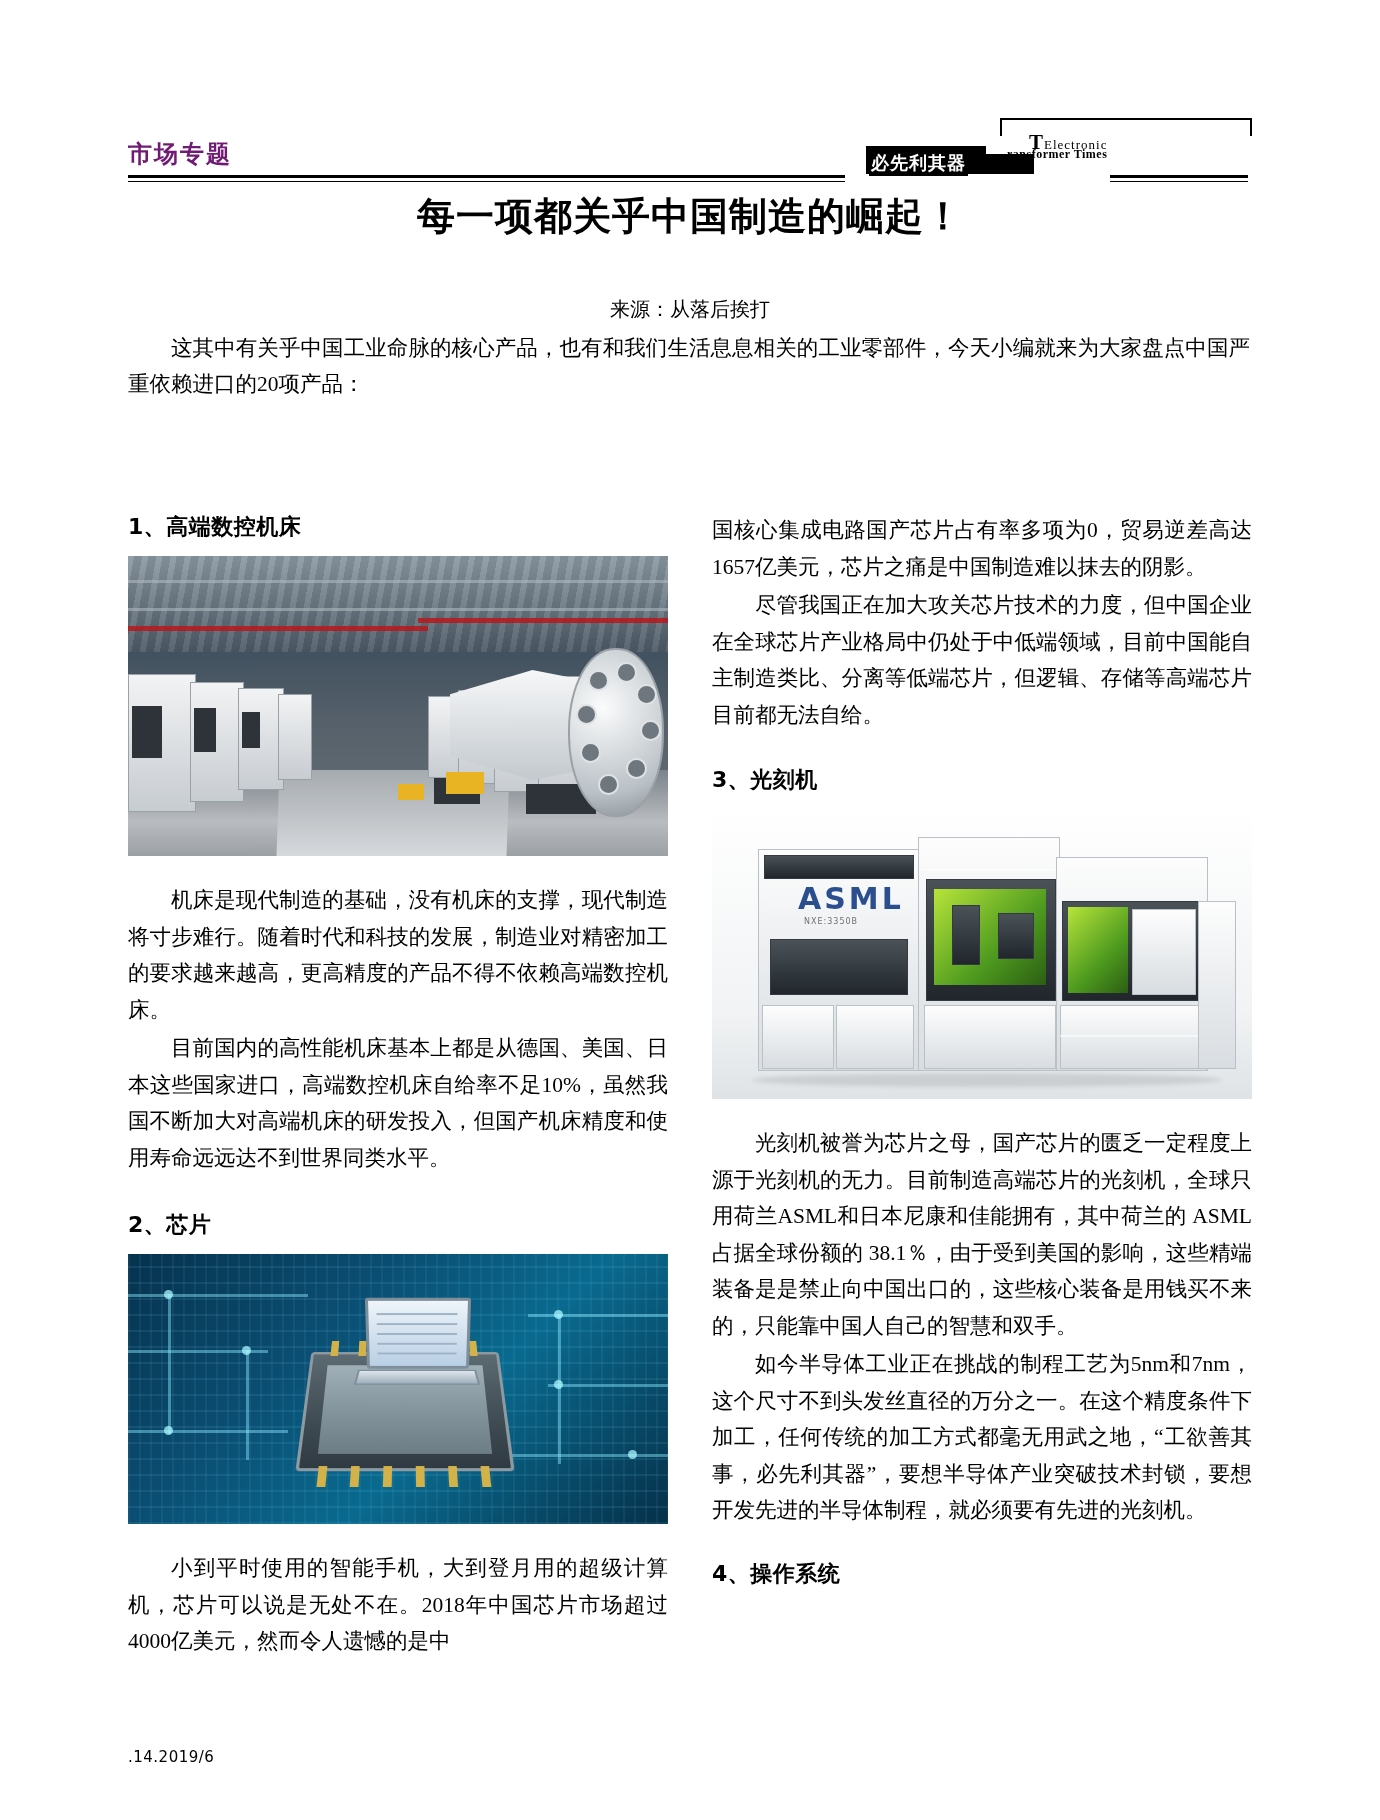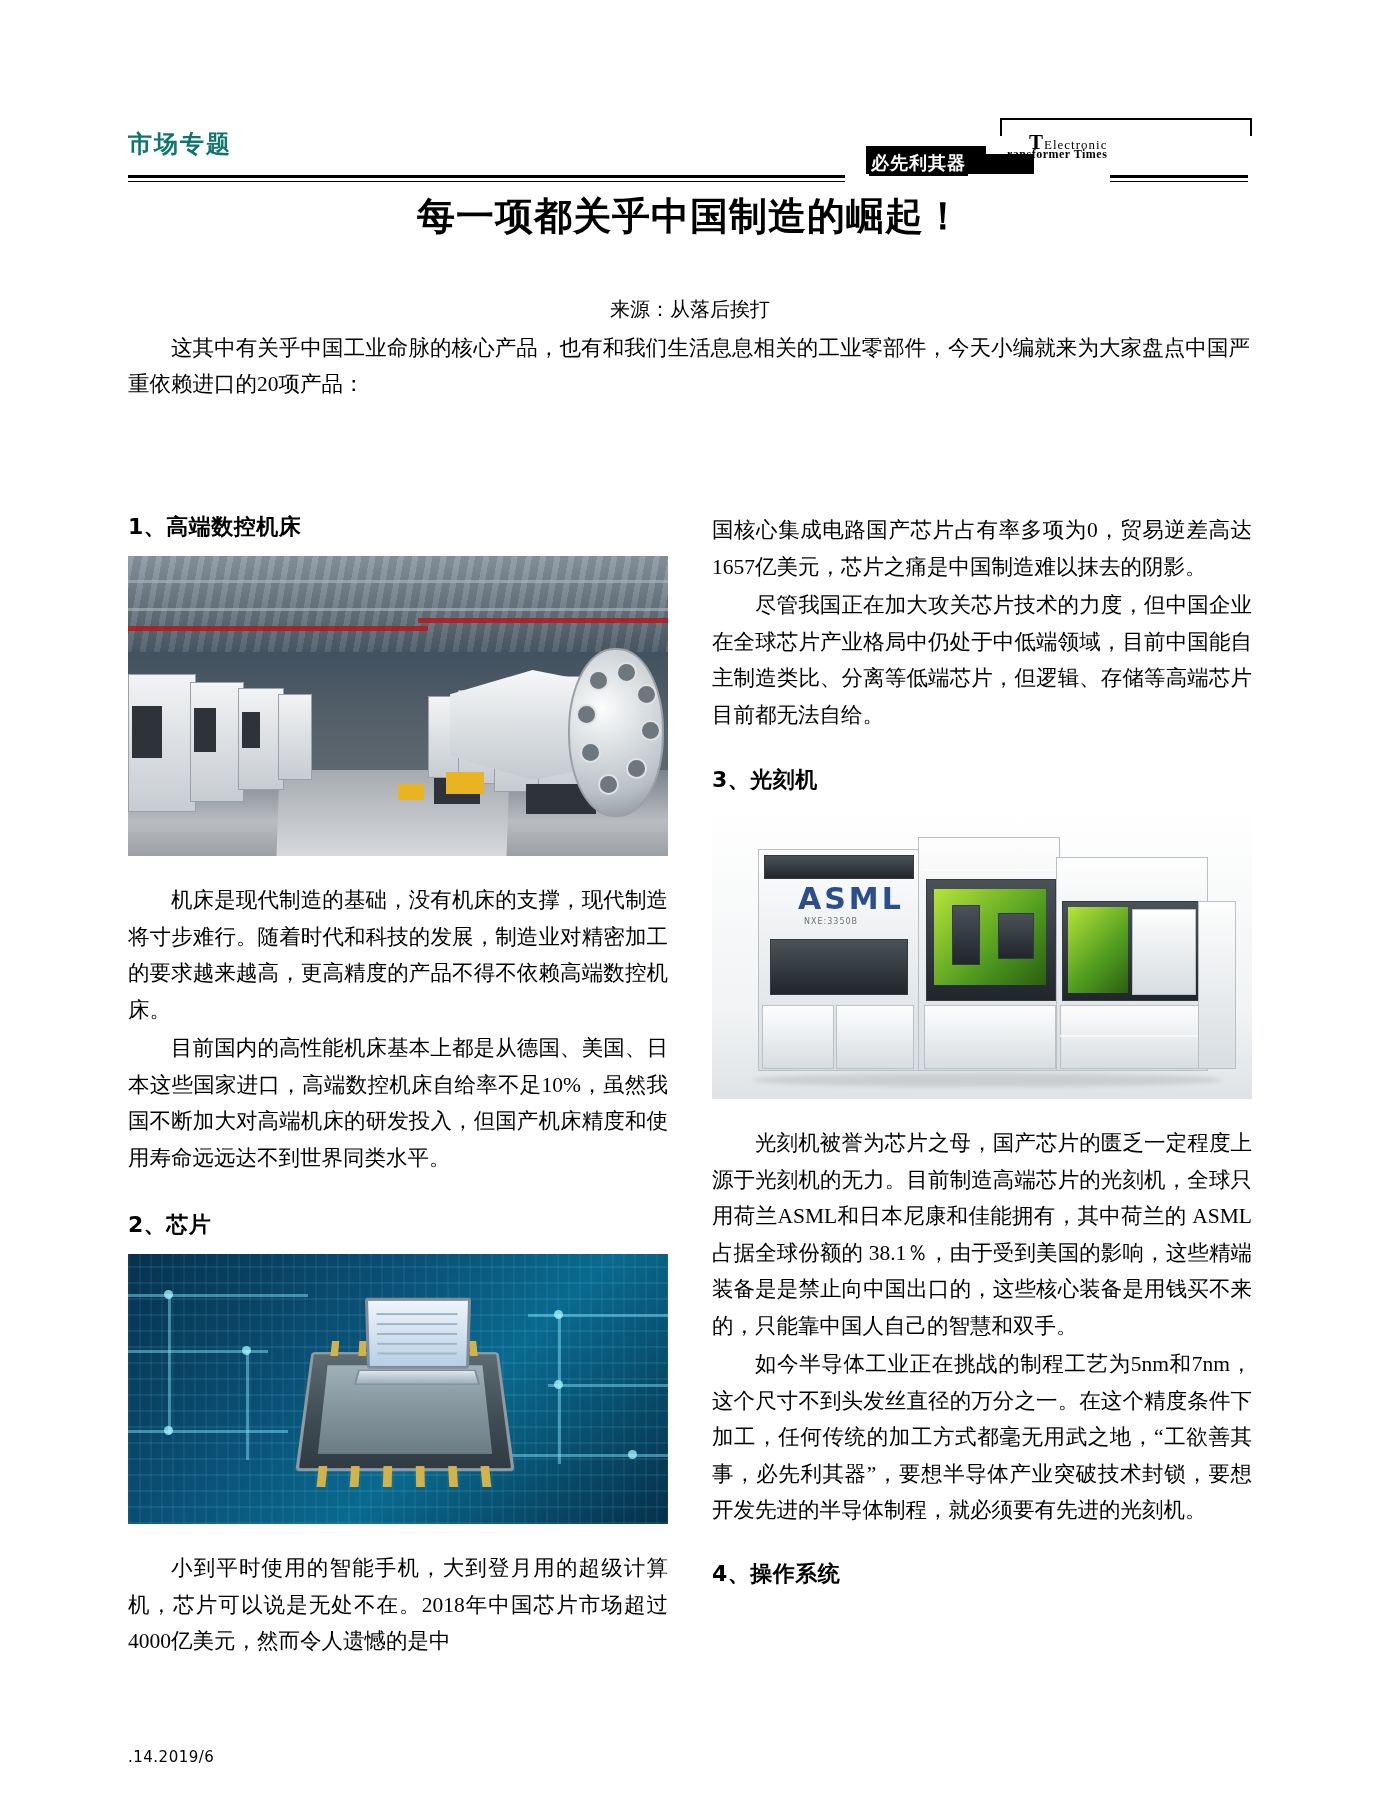--- a/index.html
+++ b/index.html
@@ -11,23 +11,23 @@
     position:relative;
     overflow:hidden;
   }
   .page{position:relative;width:1380px;height:1820px;}
 
   
   .header{
     position:absolute;left:0;top:60px;width:1380px;height:70px;
   }
   .hdr-section{
-    position:absolute;left:128px;top:68px;
+    position:absolute;left:128px;top:78px;
     font-family:Liberation Serif, serif;
-    font-weight:bold;font-size:24px;letter-spacing:2px;color:#0f766e;
+    font-weight:bold;font-size:24px;letter-spacing:2px;color:#701a75;
   }
   .hdr-rule{
     position:absolute;left:128px;top:115px;width:1120px;height:3px;background:#000;
   }
   .hdr-rule-thin{
     position:absolute;left:128px;top:121px;width:1120px;height:1px;background:#000;
   }
   .hdr-mask{
     position:absolute;left:845px;top:60px;width:265px;height:62px;background:#fff;
   }

